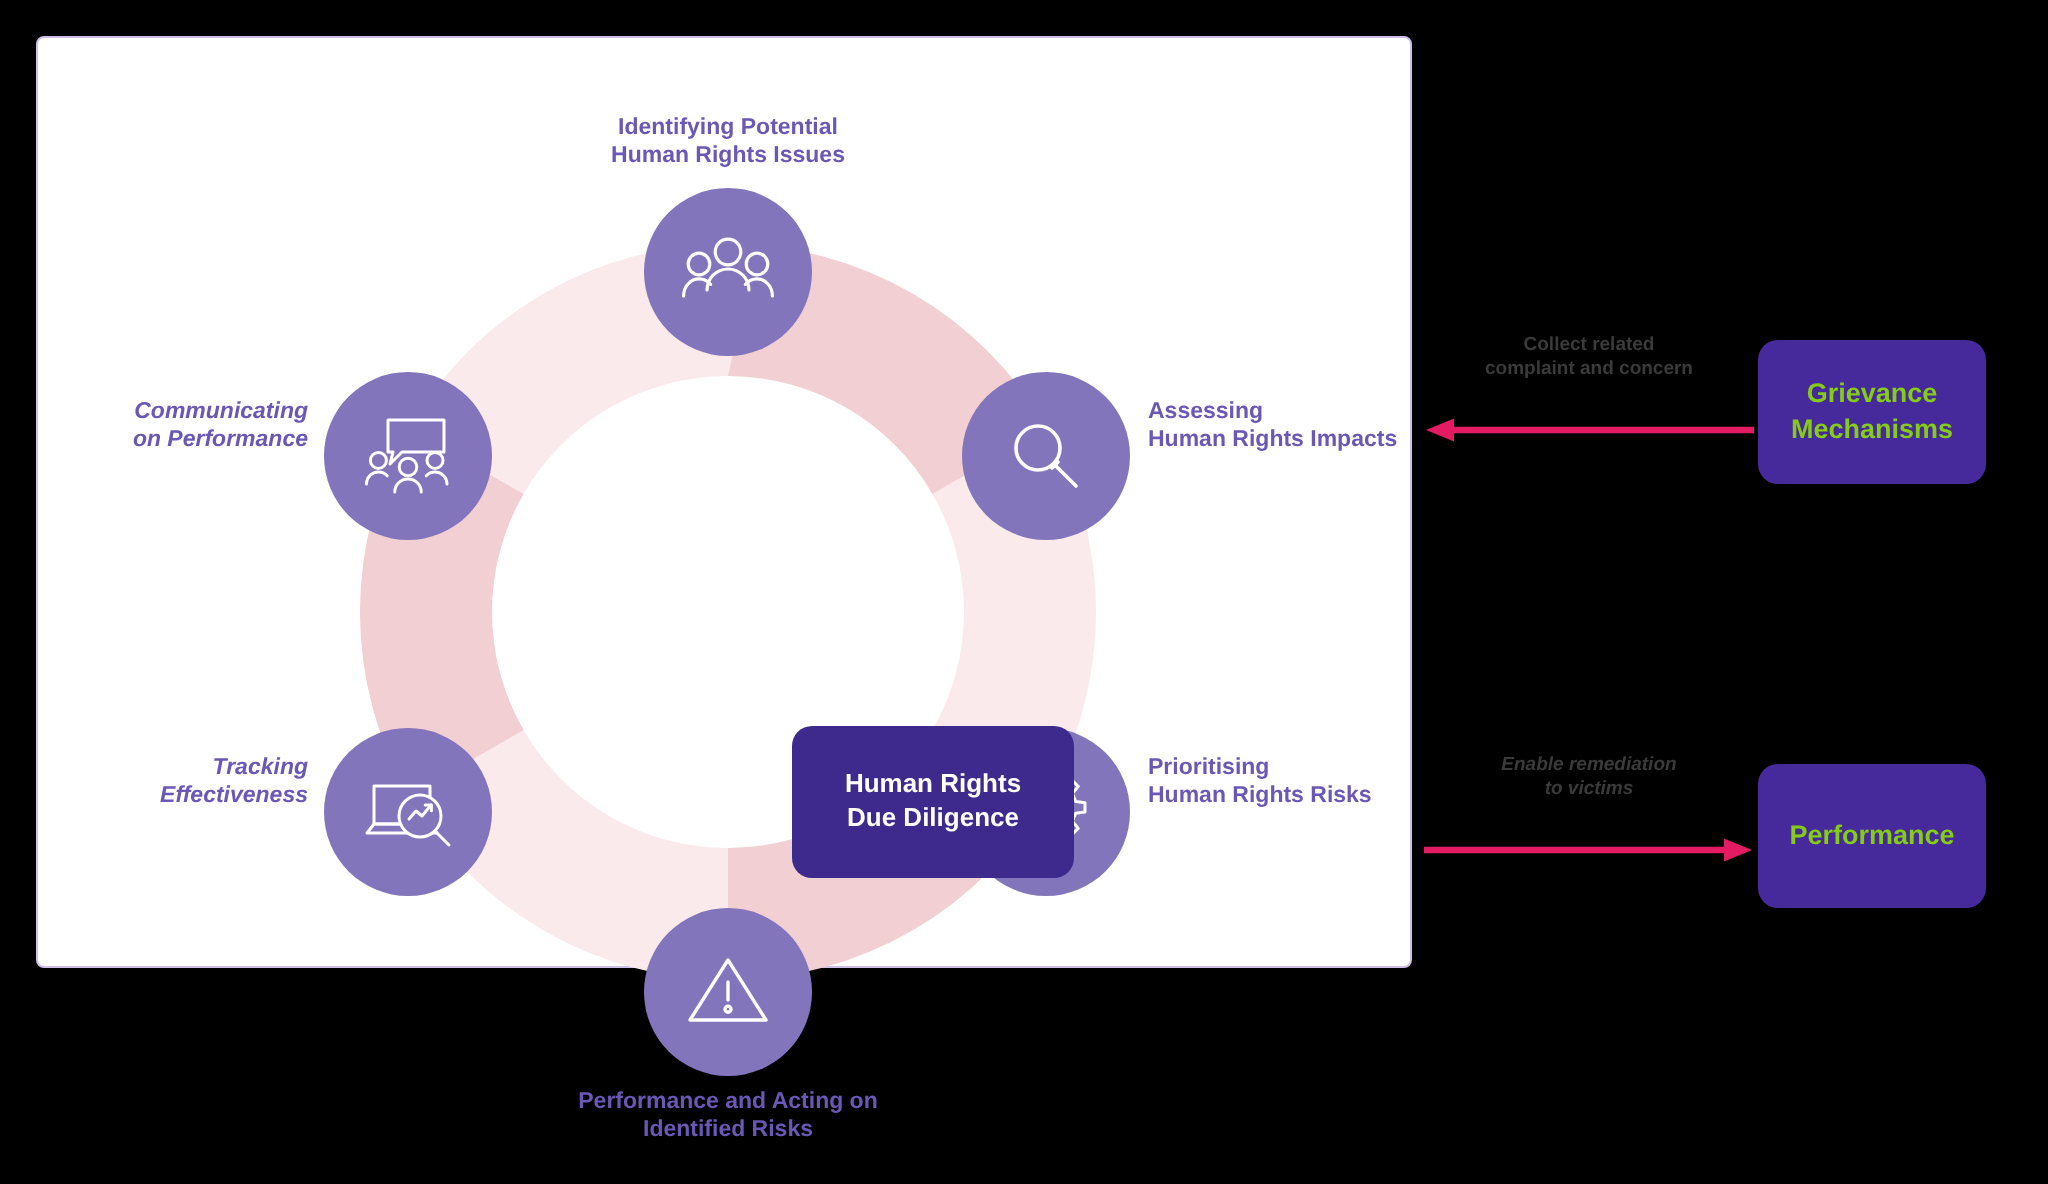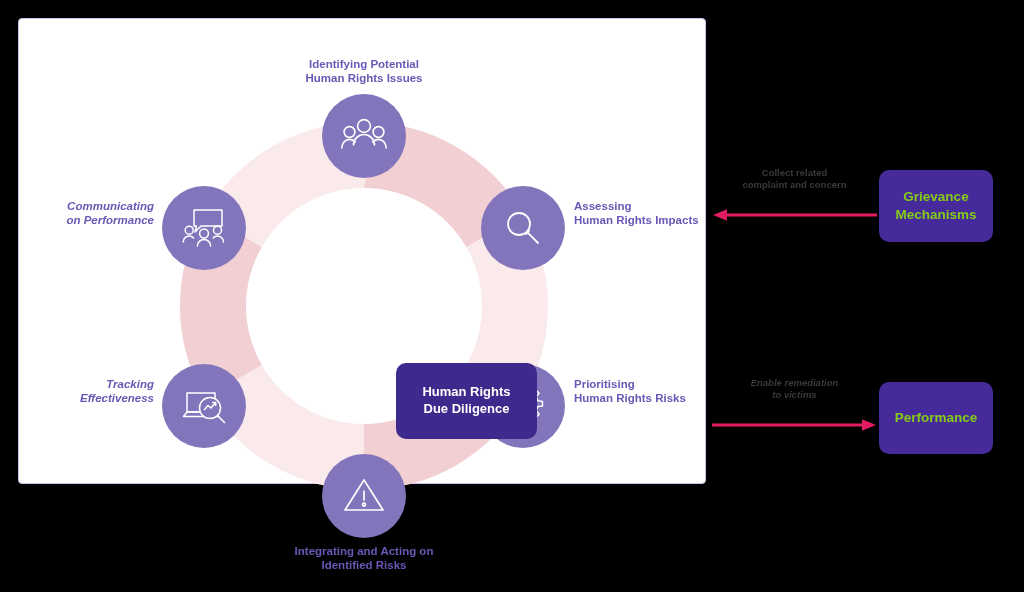--- a/index.html
+++ b/index.html
@@ -167,21 +167,21 @@
 
       <div class="node" style="left:198px;top:365px;">
         <span>
           <svg width="44" height="40" viewBox="0 0 44 40" fill="none" stroke="#ffffff" stroke-width="1.7" stroke-linejoin="round" stroke-linecap="round">
             <path d="M22 4 L41 34 L3 34 Z"></path>
             <path d="M22 15 L22 24"></path>
             <circle cx="22" cy="28.6" r="1.5"></circle>
           </svg>
         </span>
       </div>
-      <div class="nlabel nl-c" style="left:140px;top:455px;width:200px;">Integrating and Acting on
+      <div class="nlabel nl-c" style="left:140px;top:455px;width:200px;">Performance and Acting on
 Identified Risks</div>
 
       <div class="node" style="left:38px;top:275px;">
         <span>
           <svg width="46" height="40" viewBox="0 0 46 40" fill="none" stroke="#ffffff" stroke-width="1.5" stroke-linecap="round" stroke-linejoin="round">
             <path d="M6 7 L34 7 L34 26 L6 26 Z"></path>
             <path d="M2.5 30.5 L37.5 30.5 L34 26 L6 26 Z"></path>
             <circle cx="29" cy="22" r="10.5" fill="#8275bb"></circle>
             <path d="M36.6 29.6 L43.5 36.5"></path>
             <path d="M23.5 23.5 L27 19.5 L30 22 L34.5 16.5"></path>

